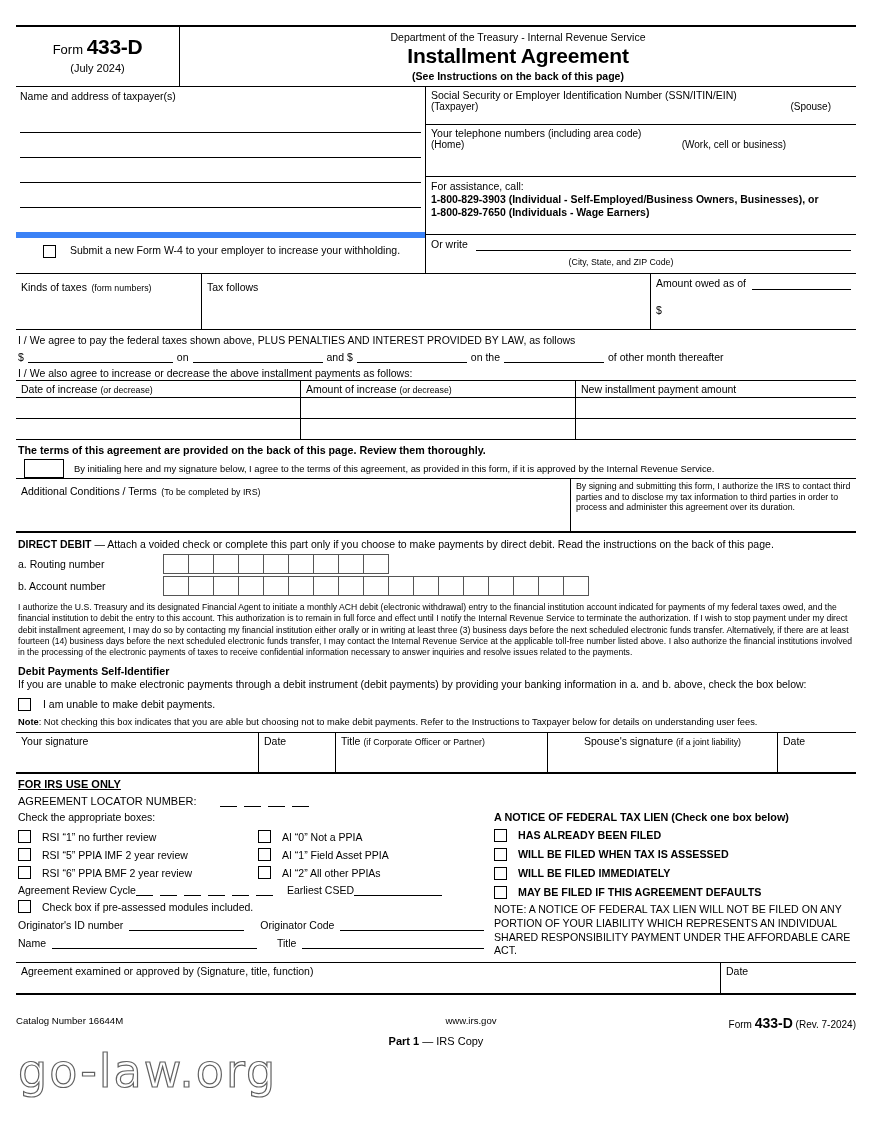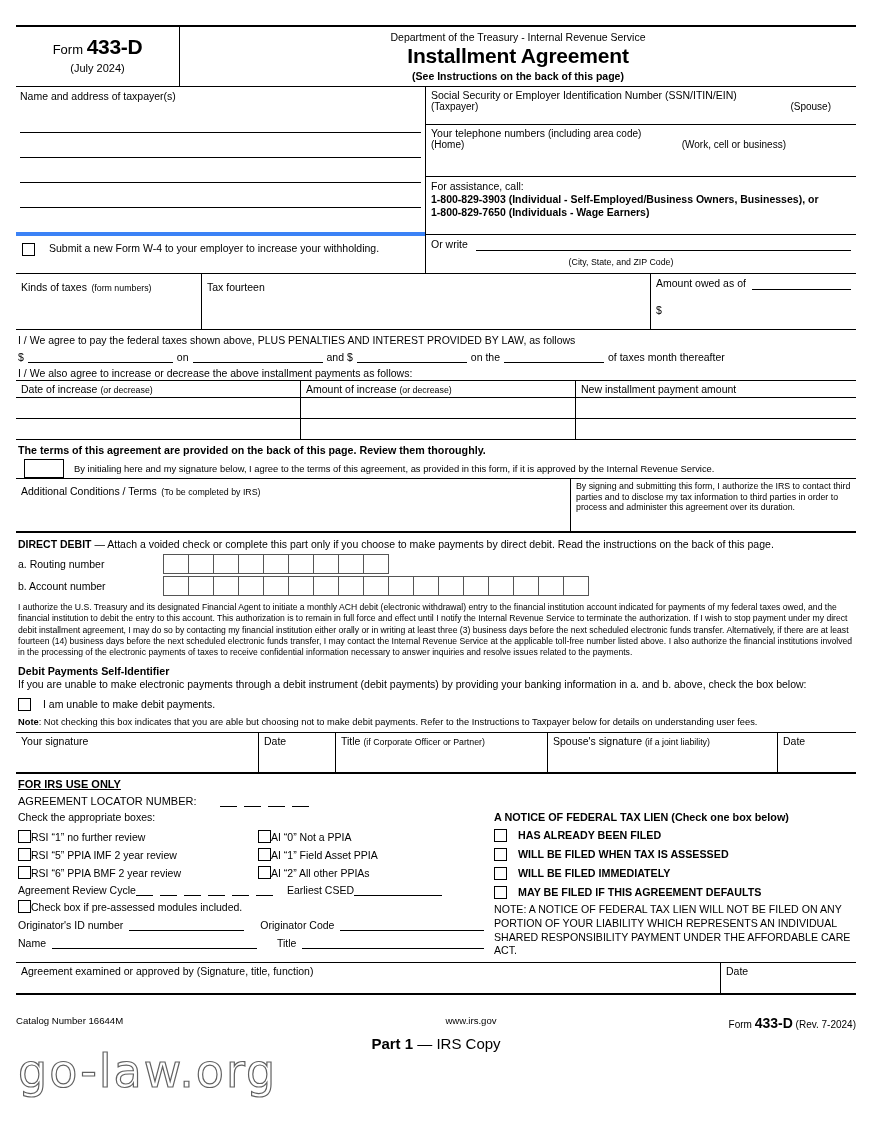--- a/index.html
+++ b/index.html
@@ -6,21 +6,21 @@
   html, body { margin:0; padding:0; }
   body {
     width: 869px; height: 1124px;
     background:#ffffff;
     font-family: "Liberation Sans", sans-serif;
     color:#000;
     position: relative;
     overflow: hidden;
   }
   .page { position:absolute; left:16px; top:25px; width:840px; }
-  .bt { border-top:4px solid #3b82f6; }
+  .bt { border-top:6px solid #3b82f6;justify-content:center; }
 
   .lbl { font-size:10.5px; line-height:1.25; }
   .lbl-sm { font-size:8.8px; }
   .b { font-weight:bold; }
 
   
   .header { display:flex; border-top:2.5px solid #000; border-bottom:1.5px solid #000; }
   .hdr-left { width:164px; border-right:1.5px solid #000; text-align:center; padding:8px 0 6px; }
   .hdr-form-line { font-size:13px; }
   .hdr-form-line .num { font-size:21px; font-weight:bold; letter-spacing:-0.3px; }
@@ -94,53 +94,53 @@
   .dpsi-h { font-size:10.7px; font-weight:bold; padding:3px 2px 1px 2px; }
   .dpsi { font-size:10.5px; line-height:1.32; padding:0 2px 3px 2px;}
   .dpsi-cb { display:flex; align-items:center; padding:3px 2px; }
   .dpsi-cb .cb { margin-top:0; }
   .dpsi-cb span { margin-left:12px; font-size:10.5px; }
   .note { font-size:9.3px; line-height:1.35; padding:2px 2px 4px 2px; }
 
   .sigrow { display:flex; border-top:1.5px solid #000; border-bottom:2px solid #000; height:42px; }
   .sigrow div { padding:2px 5px; font-size:10.5px; border-right:1px solid #000; }
   .sigrow div:last-child { border-right:none; }
-  .s1 { width:243px; } .s2 { width:77px; } .s3 { width:212px; } .s4 { width:230px; } .s5 { flex:1; }
+  .s1 { width:243px; } .s2 { width:77px; } .s3 { width:212px; } .s4 { width:230px;text-align:center; } .s5 { flex:1; }
   .tiny { font-size:8.8px; }
 
   .irsonly { font-size:11px; font-weight:bold; text-decoration:underline; padding:4px 2px 3px 2px;}
   .aln { font-size:11px; padding:2px 2px; display:flex; align-items:flex-end; gap:24px;}
   .dash { display:inline-block; width:17px; border-bottom:1.6px solid #000; }
 
   .irs-cols { display:flex; }
   .irs-left { width:470px; }
   .irs-right { flex:1; padding-left:8px;}
   .chk-line { display:flex; align-items:center; padding:2.5px 2px; font-size:10.5px; }
   .chk-line .cb { margin-top:0; }
-  .chk-line span.l { margin-left:0; }
+  .chk-line span.l { margin-left:11px; }
   .chk-pair { display:flex; }
   .chk-pair > div:first-child { width:240px; }
   .lien-h { font-size:10.8px; font-weight:bold; padding:2px 0 2px 0;}
   .lien-line { display:flex; align-items:center; padding:2.5px 0; font-size:10.7px; font-weight:bold;}
   .lien-line span.l { margin-left:11px;text-align:center; }
   .lien-note { font-size:10.6px; line-height:1.28; padding-top:2px;}
   .arc { display:flex; align-items:flex-end; font-size:10.5px; padding:2px 2px; }
   .orig { display:flex; align-items:flex-end; font-size:10.5px; padding:3px 2px; }
   .uline { border-bottom:1px solid #000; display:inline-block; }
 
   .examined { display:flex; border-top:1.5px solid #000; border-bottom:2px solid #000; height:33px; margin-top:4px;}
   .examined .e1 { flex:1; border-right:1px solid #000; padding:2px 5px; font-size:10.5px; }
   .examined .e2 { width:135px; padding:2px 5px; font-size:10.5px; }
 
   .footer { display:flex; align-items:flex-start; padding-top:20px; font-size:9.6px; position:relative;}
   .f1 { width:300px; }
   .f2 { flex:1; text-align:center; }
   .f3 { width:230px; text-align:right; font-size:10px;}
   .f3 .big { font-size:14px; font-weight:bold; }
-  .part1 { text-align:center; font-size:15px; margin-top:4px; }
+  .part1 { text-align:center; font-size:11px; margin-top:4px; }
   .part1 b { font-weight:bold; }
 
   
   .watermark {
     position:absolute; left:18px; top:1044px;
     font-size:46px; letter-spacing:2px;
     font-family:"DejaVu Sans", sans-serif;
     color:transparent;
     -webkit-text-stroke:1.2px #3a3a3a;
     opacity:0.8;
@@ -222,42 +222,42 @@
       </div>
     </div>
   </div>
 
   <div class="taxrow">
     <div class="c c1">
       <span class="lbl">Kinds of taxes</span>
       <span class="lbl-sm">(form numbers)</span>
     </div>
     <div class="c c2">
-      <span class="lbl">Tax fourteen</span>
+      <span class="lbl">Tax follows</span>
     </div>
     <div class="c c3">
       <div style="display:flex; align-items:flex-end;">
         <span class="lbl">Amount owed as of</span>
         <span class="uline" style="flex:1; margin-left:6px; height:12px;"></span>
       </div>
       <div class="lbl" style="margin-top:14px;">$</div>
     </div>
   </div>
 
   <div class="agree">I / We agree to pay the federal taxes shown above, PLUS PENALTIES AND INTEREST PROVIDED BY LAW, as follows</div>
   <div class="payline">
     <span>$</span>
     <span class="ul" style="width:145px; height:13px;"></span>
     <span>on</span>
     <span class="ul" style="width:130px; height:13px;"></span>
     <span>and $</span>
     <span class="ul" style="width:110px; height:13px;"></span>
     <span>on the</span>
     <span class="ul" style="width:100px; height:13px;"></span>
-    <span>of taxes month thereafter</span>
+    <span>of other month thereafter</span>
   </div>
   <div class="agree" style="padding-top:2px;">I / We also agree to increase or decrease the above installment payments as follows:</div>
 
   <div class="inc-head">
     <div class="ic1">
       <span>Date of increase</span>
       <span class="lbl-sm">(or decrease)</span>
     </div>
     <div class="ic2">
       <span>Amount of increase</span>

